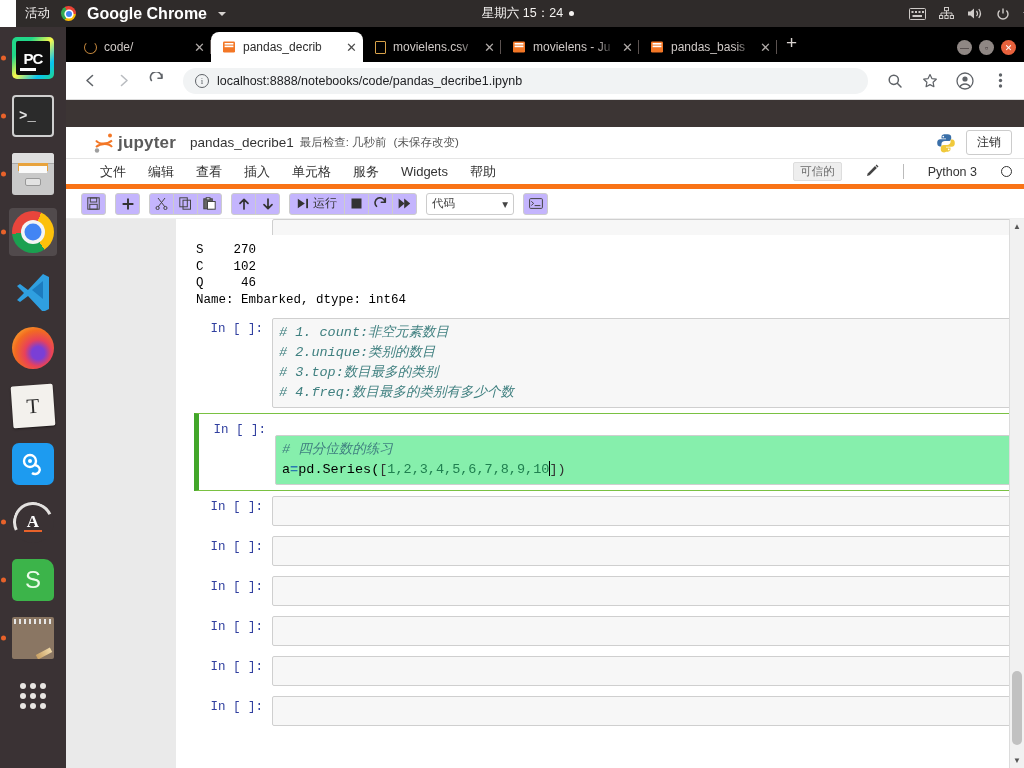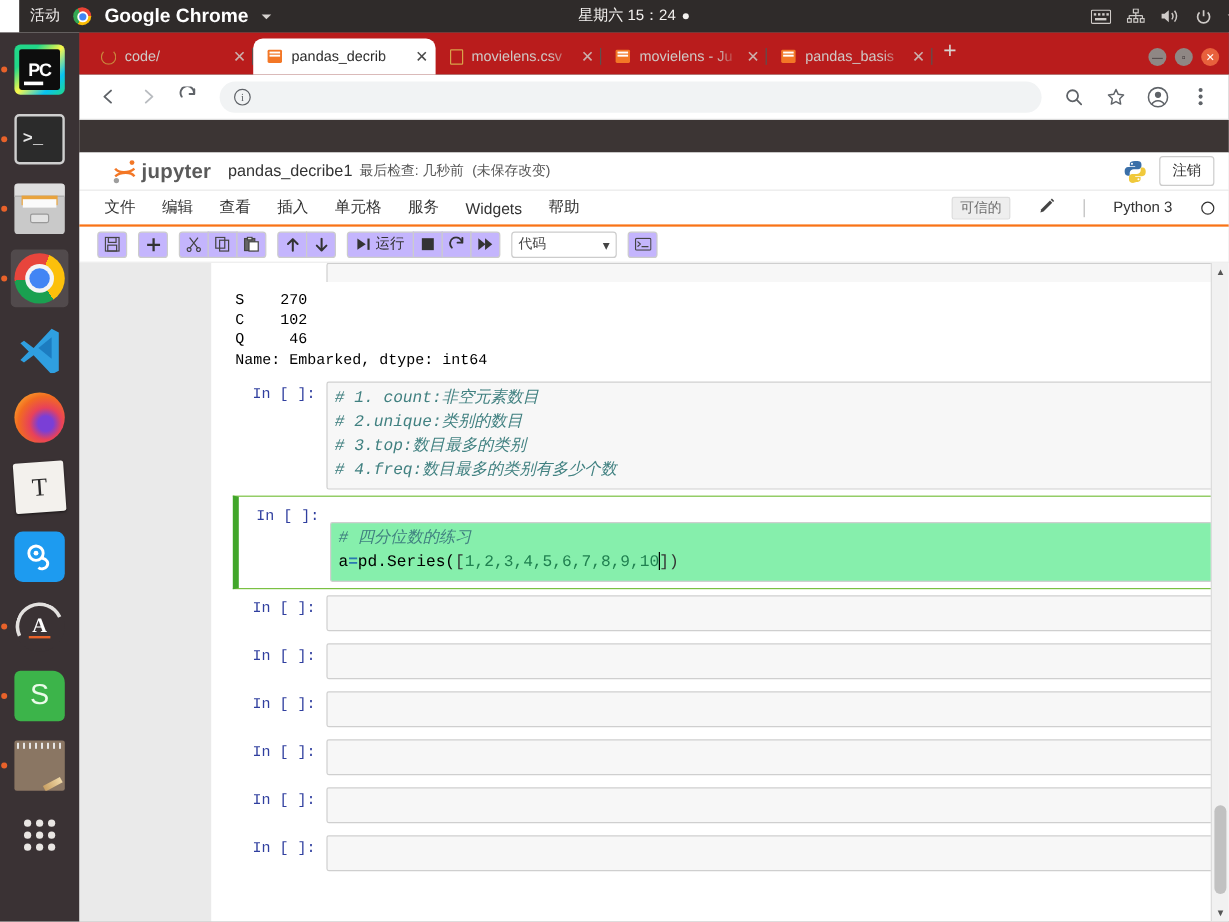--- a/index.html
+++ b/index.html
@@ -156,21 +156,21 @@
     width: 26px; height: 26px; align-content: center; justify-content: center; }
   .ic-grid i { width: 6px; height: 6px; border-radius: 50%; background: #e9e6e3; display: block; }
 
   
   #chromewin {
     position: absolute; top: 27px; left: 66px; width: 958px; height: 741px;
     background: #3c3534;
     z-index: 30;
   }
   #tabstrip {
-    position: relative; height: 35px; background: #b91c1c;
+    position: relative; height: 35px; background: #000000;
     display: flex; align-items: flex-end; padding-left: 7px;
   }
   .tab {
     height: 30px; width: 138px; display: flex; align-items: center;
     gap: 7px; padding: 0 6px 0 11px; font-size: 12px; color: #cfc9c6;
     position: relative; border-radius: 8px 8px 0 0;
   }
   .tab.active { background: #ffffff; color: #2b2b2b; width: 152px; }
   .tab .sep { position: absolute; right: 0; top: 8px; bottom: 8px; width: 1px; background: #5b5250; }
   .tab.active .sep, .tab.pre-active .sep { background: transparent; }
@@ -223,23 +223,23 @@
   #jchecked { font-size: 11.5px; color: #555; margin-left: 6px; }
   #jdirty { font-size: 11.5px; color: #555; margin-left: 7px; }
   #jheader-right { margin-left: auto; display: flex; align-items: center; gap: 10px; }
   .pylogo { width: 20px; height: 20px; position: relative; }
   #logout {
     font-size: 12px; color: #333; border: 1px solid #ccc; border-radius: 3px;
     padding: 3px 10px; background: #fff;
   }
 
   #jmenu {
-    height: 30px; display: flex; align-items: center; padding-left: 21px;
+    height: 30px; display: flex; align-items: center; padding-left: 34px;
     gap: 22px; font-size: 13px; color: #333;
-    border-bottom: 2px solid #f97316; background: #fff;
+    border-bottom: 5px solid #f97316; background: #fff;
   }
   #jmenu-right { margin-left: auto; display: flex; align-items: center; gap: 24px; padding-right: 12px; }
   #trusted { font-size: 11.5px; color: #6b6b6b; background: #eee; border: 1px solid #ddd;
     border-radius: 2px; padding: 1px 6px; }
   .pencil { color: #333; font-size: 12px; }
   .vdiv { width: 1px; height: 15px; background: #bbb; }
   #kernelname { font-size: 12.5px; color: #333; }
   #kernelidle { width: 11px; height: 11px; border-radius: 50%; border: 1.6px solid #333; }
 
   #jtoolbar {
@@ -515,20 +515,21 @@
         </svg>
     </span>
     <span class="navbtn">
       <svg width="17" height="17" viewBox="0 0 17 17">
           <path d="M13.6 6.2A5.6 5.6 0 103.4 8.5" fill="none" stroke="currentColor" stroke-width="1.6" stroke-linecap="round"></path>
           <path d="M13.9 2.4v3.9h-3.9" fill="none" stroke="currentColor" stroke-width="1.6" stroke-linecap="round" stroke-linejoin="round"></path>
         </svg>
     </span>
     <div id="omnibox">
       <span class="info-ic">i</span>
+      <span>localhost:8888/notebooks/code/pandas_decribe1.ipynb</span>
     </div>
     <div class="ob-right">
       <span class="navbtn">
         <svg width="16" height="16" viewBox="0 0 16 16">
             <circle cx="6.8" cy="6.8" r="4.6" fill="none" stroke="currentColor" stroke-width="1.5"></circle>
             <path d="M10.3 10.3L14 14" stroke="currentColor" stroke-width="1.5" stroke-linecap="round"></path>
           </svg>
       </span>
       <span class="navbtn">
         <svg width="16" height="16" viewBox="0 0 16 16">

